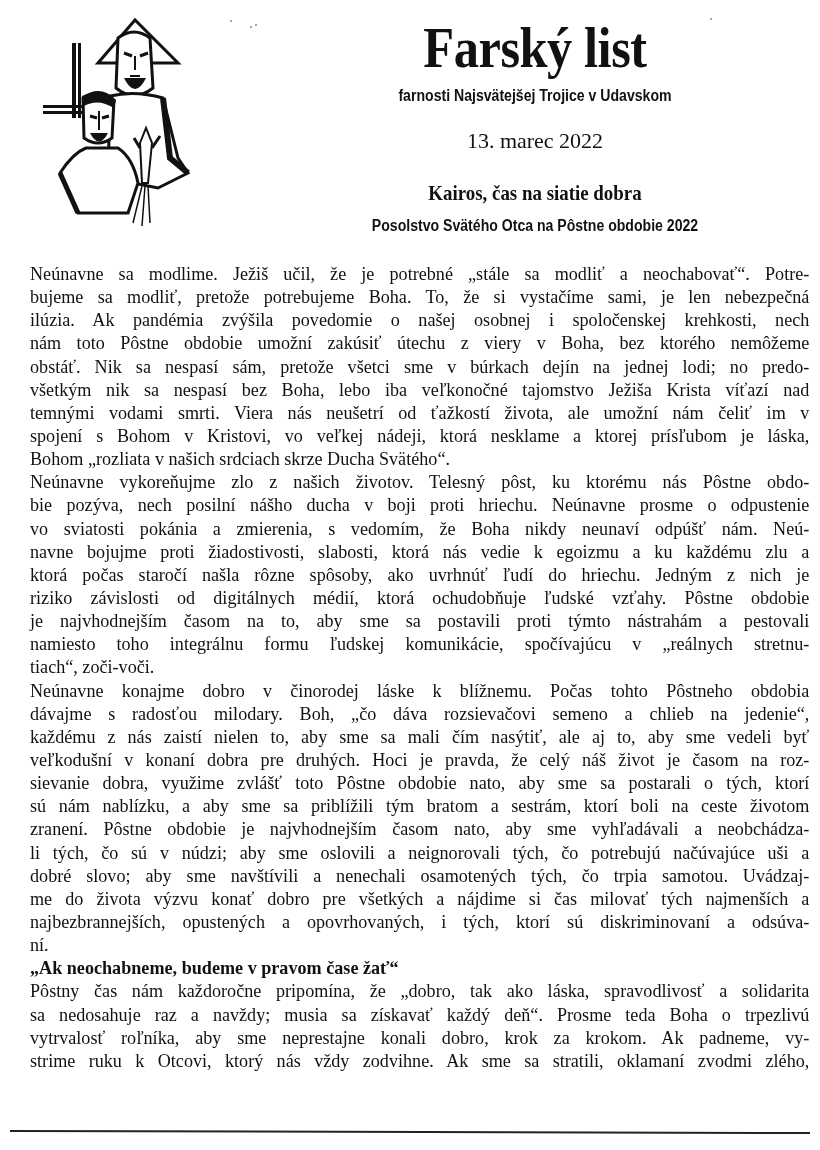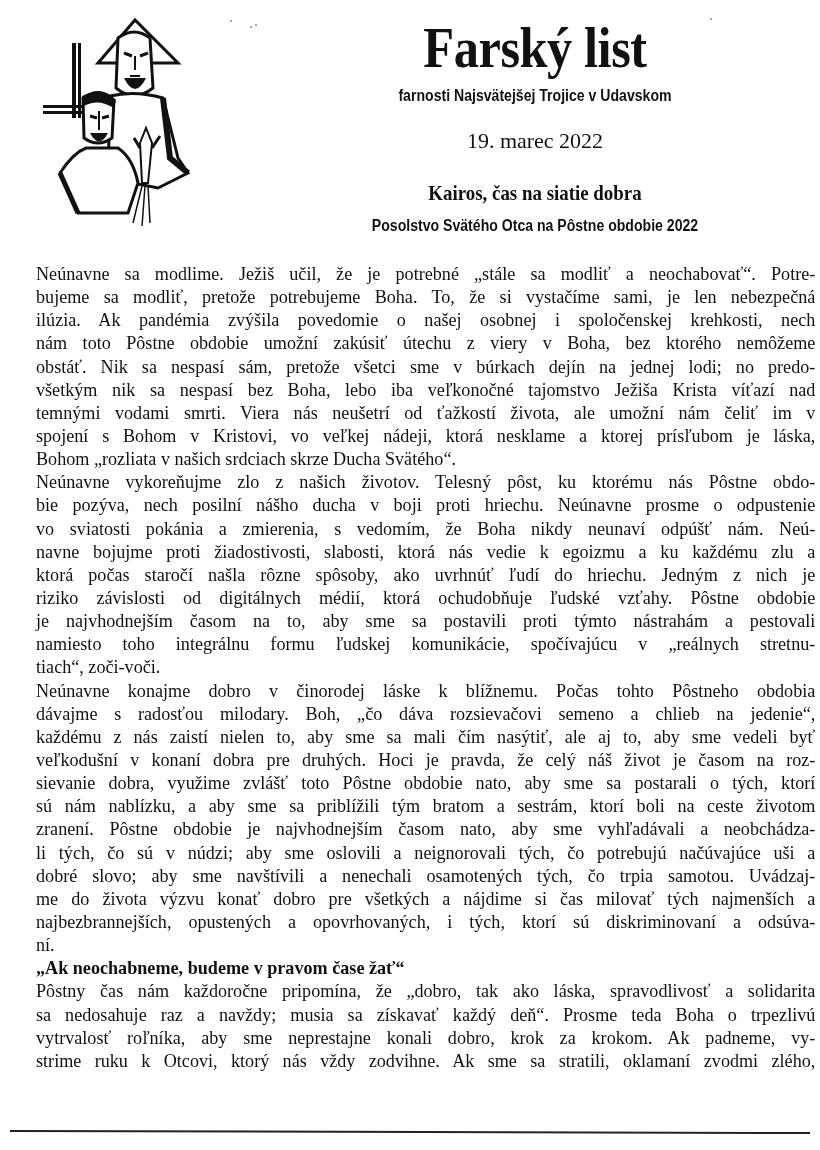--- a/index.html
+++ b/index.html
@@ -62,21 +62,21 @@
     .article-subtitle {
       top: 216px;
       font-family: "Liberation Sans", sans-serif;
       font-weight: bold;
       font-size: 16px;
       line-height: 20px;
       transform: scaleX(0.88);
     }
     .body-text {
       position: absolute;
-      left: 36px;
+      left: 30px;
       top: 262px;
       width: 780px;
     }
     .line {
       display: block;
       height: 23.15px;
       line-height: 23.15px;
       font-size: 19.5px;
       text-align: justify;
       text-align-last: justify;
@@ -137,21 +137,21 @@
 
     <path d="M102,135 L108,120 L114,135 L110,175 L104,175 Z" fill="#fff" stroke="#111" stroke-width="2"></path>
     <path d="M96,130 L102,140 M122,128 L114,140" stroke="#111" stroke-width="3"></path>
 
     <path d="M104,178 L95,215 M107,178 L104,218 M110,178 L112,215" stroke="#111" stroke-width="1.5"></path>
   </svg>
 </div>
 
 <div class="masthead title">Farský list</div>
 <div class="masthead subtitle">farnosti Najsvätejšej Trojice v Udavskom</div>
-<div class="masthead date">19. marec 2022</div>
+<div class="masthead date">13. marec 2022</div>
 <div class="masthead article-title">Kairos, čas na siatie dobra</div>
 <div class="masthead article-subtitle">Posolstvo Svätého Otca na Pôstne obdobie 2022</div>
 
 <div class="body-text" id="body-text">
     <div class="line">Neúnavne sa modlime. Ježiš učil, že je potrebné „stále sa modliť a neochabovať“. Potre-</div>
     <div class="line">bujeme sa modliť, pretože potrebujeme Boha. To, že si vystačíme sami, je len nebezpečná</div>
     <div class="line">ilúzia. Ak pandémia zvýšila povedomie o našej osobnej i spoločenskej krehkosti, nech</div>
     <div class="line">nám toto Pôstne obdobie umožní zakúsiť útechu z viery v Boha, bez ktorého nemôžeme</div>
     <div class="line">obstáť. Nik sa nespasí sám, pretože všetci sme v búrkach dejín na jednej lodi; no predo-</div>
     <div class="line">všetkým nik sa nespasí bez Boha, lebo iba veľkonočné tajomstvo Ježiša Krista víťazí nad</div>

